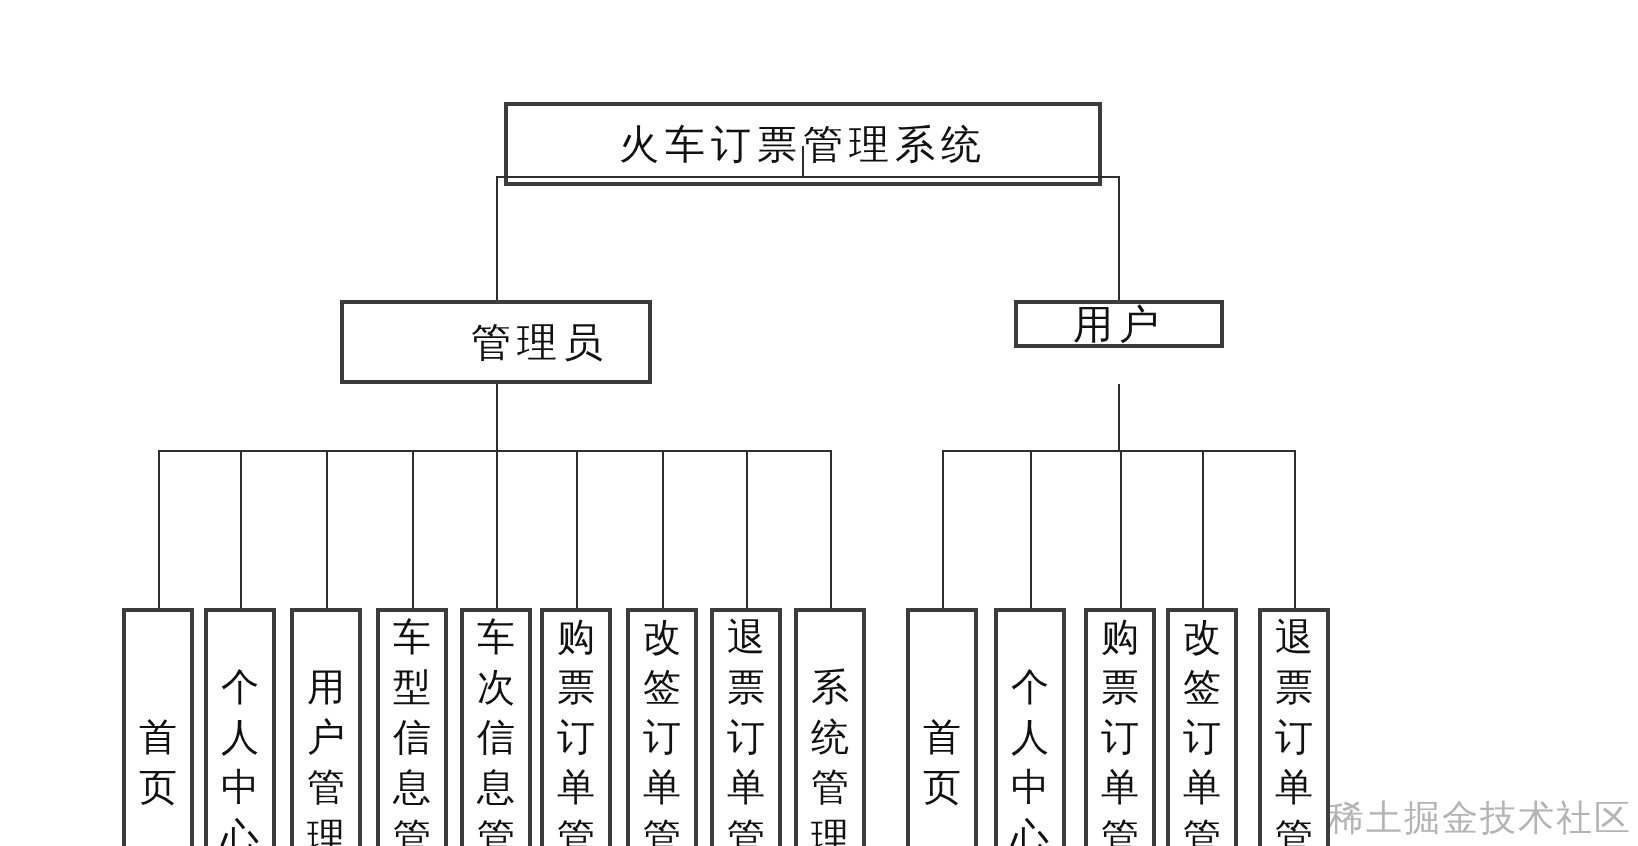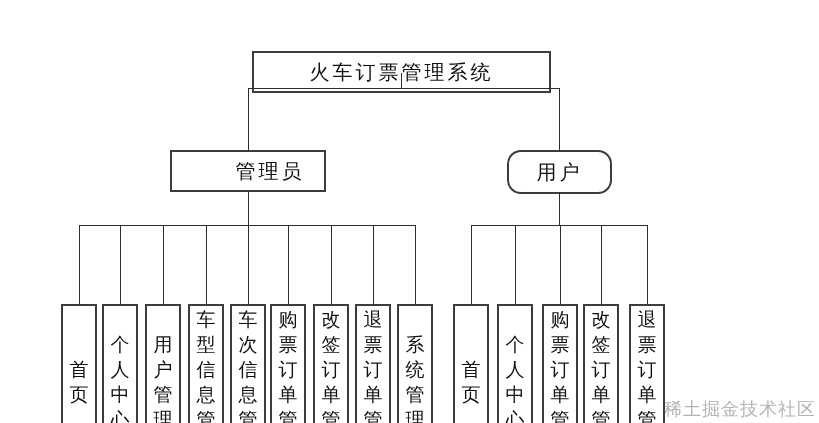--- a/index.html
+++ b/index.html
@@ -58,21 +58,21 @@
 </style>
 </head>
 <body>
 
 <div id="stage">
 
   <div class="node" style="left:252px;top:39px;width:299px;height:42px;margin-top:12px;">火车订票管理系统</div>
 
   <div class="node" style="left:170px;top:150px;width:156px;height:42px;padding-left:44px;">管理员</div>
 
-  <div class="node" style="left:507px;top:150px;width:105px;height:44px;border-radius:14px;">用户</div>
+  <div class="node" style="left:507px;top:150px;width:105px;height:24px;">用户</div>
 
   <div id="watermark">@稀土掘金技术社区</div>
 
 <div class="line" style="left: 401px; top: 73px; width: 1px; height: 15px;"></div>
     <div class="line" style="left: 248px; top: 88px; width: 312px; height: 1px;"></div>
     <div class="line" style="left: 248px; top: 88px; width: 1px; height: 62px;"></div>
     <div class="line" style="left: 559px; top: 88px; width: 1px; height: 62px;"></div>
     <div class="line" style="left: 248px; top: 192px; width: 1px; height: 33px;"></div>
     <div class="line" style="left: 559px; top: 192px; width: 1px; height: 33px;"></div>
     <div class="line" style="left: 79px; top: 225px; width: 337px; height: 1px;"></div>

